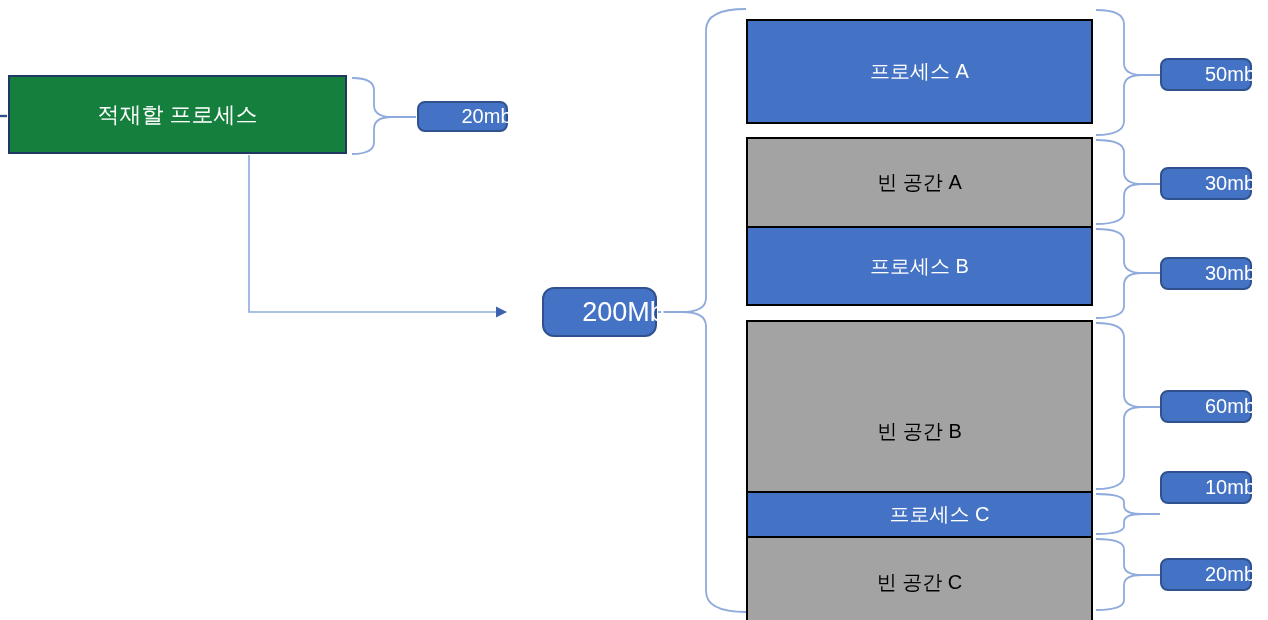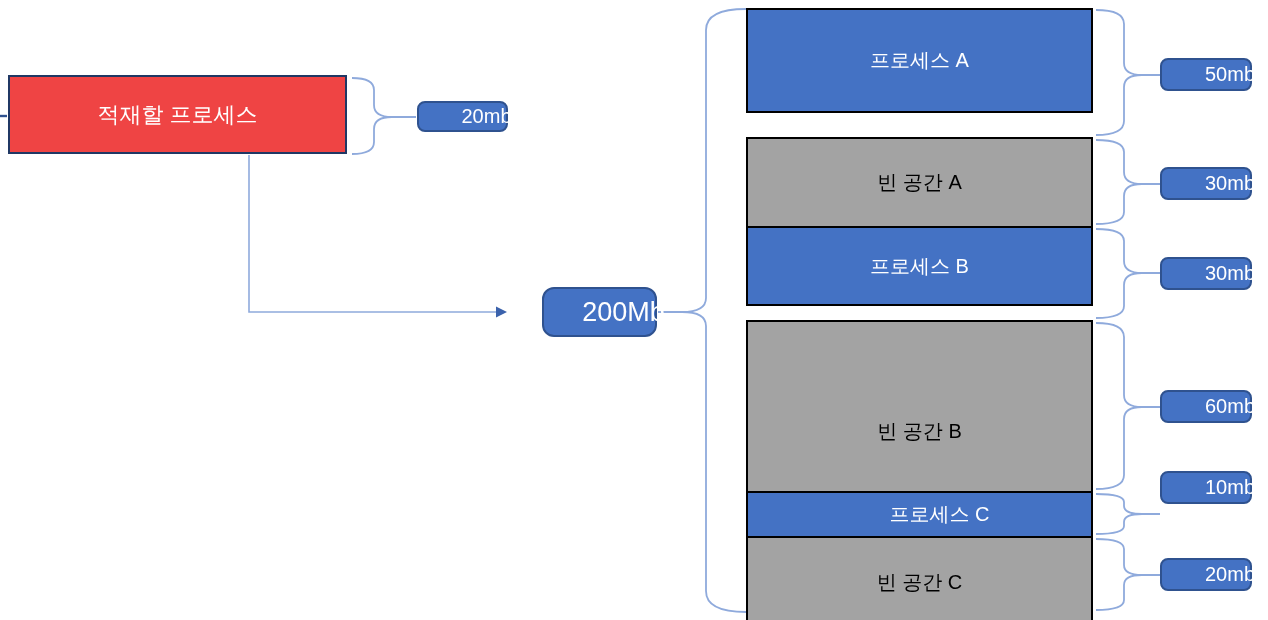--- a/index.html
+++ b/index.html
@@ -7,42 +7,42 @@
     position:relative;width:1268px;height:620px;background:#ffffff;overflow:hidden;
     font-family:"Liberation Sans","DejaVu Sans",sans-serif;
   }
   svg.overlay{position:absolute;left:0;top:0;width:1268px;height:620px;pointer-events:none;}
   .brace{fill:none;stroke:#8FAADC;stroke-width:1.8;}
   .conn{fill:none;stroke:#8FAADC;stroke-width:1.6;}
   .stub{fill:none;stroke:#2F528F;stroke-width:2.4;}
 
   .proc-box{
     position:absolute;left:8px;top:75px;width:339px;height:79px;box-sizing:border-box;
-    background:#ef4444;border:2px solid #203864;color:#ffffff;
+    background:#15803d;border:2px solid #203864;color:#ffffff;
     display:flex;align-items:center;justify-content:center;font-size:22px;
   }
   .pill{
     position:absolute;box-sizing:border-box;background:#4472C4;border:2px solid #2F528F;
     border-radius:8px;color:#ffffff;display:flex;align-items:center;justify-content:center;
     font-size:20px;
     padding-left:48px;
   }
   .pill-20{left:417px;top:101px;width:91px;height:31px;}
   .pill-total{left:542px;top:287px;width:115px;height:50px;border-radius:12px;font-size:27px;}
   .pill-r{left:1160px;width:92px;height:33px;}
   .pill-r0{top:58px;}  .pill-r1{top:167px;} .pill-r2{top:257px;}
   .pill-r3{top:390px;} .pill-r4{top:471px;} .pill-r5{top:558px;}
 
   .seg{
     position:absolute;left:746px;width:347px;box-sizing:border-box;border:2px solid #000000;
     display:flex;align-items:center;justify-content:center;font-size:20px;
   }
   .seg.process{background:#4472C4;color:#ffffff;}
   .seg.free{background:#a3a3a3;color:#000000;}
-  .seg0{top:8px;height:105px;}
+  .seg0{top:19px;height:105px;}
   .seg1{top:137px;height:91px;}
   .seg2{top:226px;height:80px;}
   .seg3{top:320px;height:223px;}
   .seg4{top:491px;height:47px;padding-left:40px;}
   .seg5{top:536px;height:93px;}
 </style>
 </head>
 <body>
 
 <div class="canvas">

